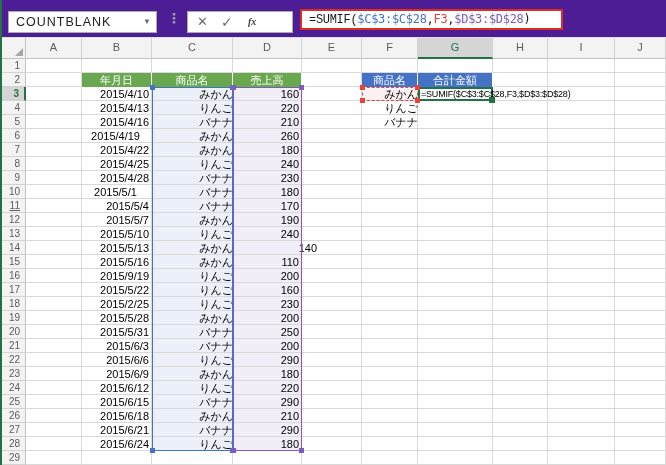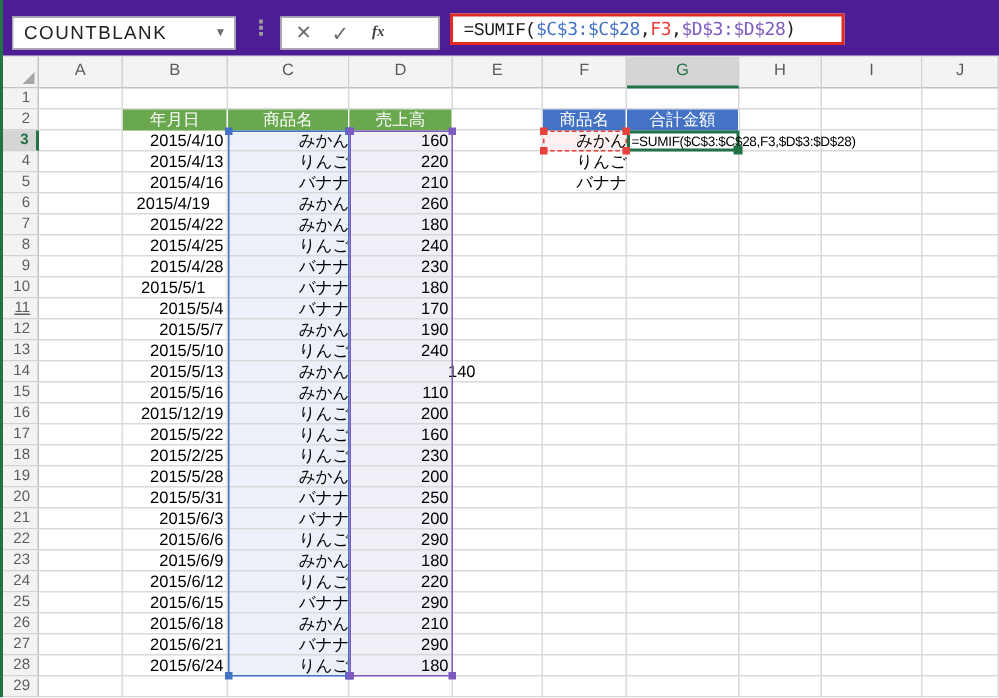--- a/index.html
+++ b/index.html
@@ -211,21 +211,21 @@
       <div class="cell r" style="left: 233px; top: 213px; width: 69px; height: 14px;">190</div>
       <div class="cell r" style="left: 82px; top: 227px; width: 70px; height: 14px;">2015/5/10</div>
       <div class="cell l" style="left: 152px; top: 227px; width: 81px; height: 14px;">りんご</div>
       <div class="cell r" style="left: 233px; top: 227px; width: 69px; height: 14px;">240</div>
       <div class="cell r" style="left: 82px; top: 241px; width: 70px; height: 14px;">2015/5/13</div>
       <div class="cell l" style="left: 152px; top: 241px; width: 81px; height: 14px;">みかん</div>
       <div class="cell r" style="left: 233px; top: 241px; width: 69px; height: 14px; margin-left: 18px;">140</div>
       <div class="cell r" style="left: 82px; top: 255px; width: 70px; height: 14px;">2015/5/16</div>
       <div class="cell l" style="left: 152px; top: 255px; width: 81px; height: 14px;">みかん</div>
       <div class="cell r" style="left: 233px; top: 255px; width: 69px; height: 14px;">110</div>
-      <div class="cell r" style="left: 82px; top: 269px; width: 70px; height: 14px;">2015/12/19</div>
+      <div class="cell r" style="left: 82px; top: 269px; width: 70px; height: 14px;">2015/9/19</div>
       <div class="cell l" style="left: 152px; top: 269px; width: 81px; height: 14px;">りんご</div>
       <div class="cell r" style="left: 233px; top: 269px; width: 69px; height: 14px;">200</div>
       <div class="cell r" style="left: 82px; top: 283px; width: 70px; height: 14px;">2015/5/22</div>
       <div class="cell l" style="left: 152px; top: 283px; width: 81px; height: 14px;">りんご</div>
       <div class="cell r" style="left: 233px; top: 283px; width: 69px; height: 14px;">160</div>
       <div class="cell r" style="left: 82px; top: 297px; width: 70px; height: 14px;">2015/2/25</div>
       <div class="cell l" style="left: 152px; top: 297px; width: 81px; height: 14px;">りんご</div>
       <div class="cell r" style="left: 233px; top: 297px; width: 69px; height: 14px;">230</div>
       <div class="cell r" style="left: 82px; top: 311px; width: 70px; height: 14px;">2015/5/28</div>
       <div class="cell l" style="left: 152px; top: 311px; width: 81px; height: 14px;">みかん</div>

